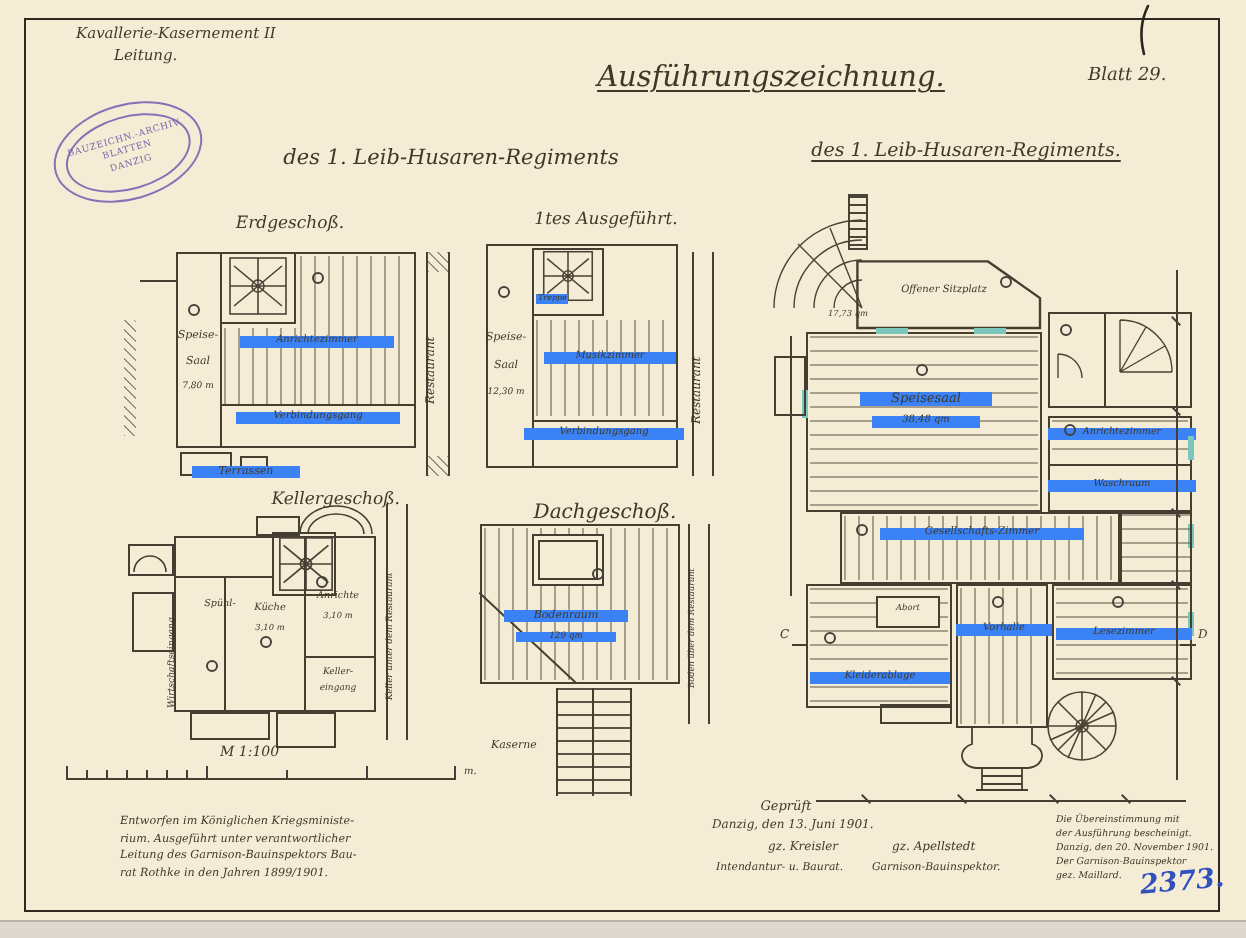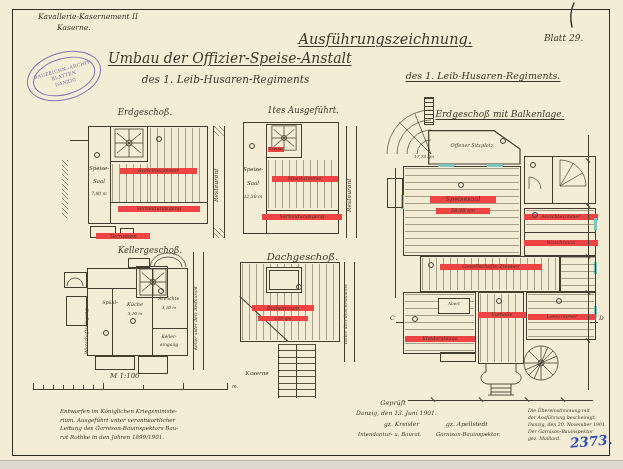--- a/index.html
+++ b/index.html
@@ -3,21 +3,21 @@
 <meta charset="utf-8">
 <style>
   html,body{margin:0;padding:0;}
   body{width:623px;height:469px;position:relative;overflow:hidden;background:#fbfaf5;
        font-family:"DejaVu Serif", serif;}
   #sheet{position:absolute;left:0;top:0;width:623px;height:461px;background:#f4ecd4;}
   .frame{position:absolute;left:12px;top:9px;width:596px;height:445px;border:1.6px solid #2e2a22;}
   .t{position:absolute;font-style:italic;color:#3e382a;white-space:nowrap;line-height:1.15;}
   .tc{text-align:center;}
   .u{text-decoration:underline;text-underline-offset:2px;text-decoration-thickness:0.8px;}
-  .lbl{background:#ef4444;padding:0 1px;}
+  .lbl{background:#3b82f6;padding:0 1px;}
   .ln{position:absolute;background:#453f32;}
   .rm{position:absolute;border:1px solid #453f32;box-sizing:border-box;}
   .rm2{border-width:1.5px;}
   .vt{writing-mode:vertical-rl;transform:rotate(180deg);text-align:center;}
   .badge{position:absolute;width:6px;height:6px;border:0.9px solid #45403a;border-radius:50%;box-sizing:border-box;}
   .joists-v{position:absolute;background-image:repeating-linear-gradient(90deg,rgba(74,66,50,.45) 0,rgba(74,66,50,.45) .8px,transparent .8px,transparent 7px);}
   .joists-h{position:absolute;background-image:repeating-linear-gradient(180deg,rgba(74,66,50,.45) 0,rgba(74,66,50,.45) .8px,transparent .8px,transparent 7px);}
   .hatch{position:absolute;background-image:repeating-linear-gradient(45deg,rgba(74,66,50,.55) 0,rgba(74,66,50,.55) .7px,transparent .7px,transparent 3.4px);}
   .ladder{position:absolute;background-image:repeating-linear-gradient(180deg,rgba(64,57,44,.85) 0,rgba(64,57,44,.85) 1px,transparent 1px,transparent 6.5px);border-left:1px solid #453f32;border-right:1px solid #453f32;box-sizing:border-box;}
   .win{position:absolute;background:#7cc7bd;}
@@ -29,31 +29,30 @@
   svg{position:absolute;overflow:visible;}
   .note-line{font-style:italic;color:#3e382a;}
 </style>
 </head>
 <body>
 
 <div id="sheet">
   <div class="frame"></div>
 
   <div class="t" style="left:38px;top:13px;font-size:7.5px;">Kavallerie-Kasernement II</div>
-  <div class="t" style="left:57px;top:24px;font-size:7.5px;">Kaserne.</div>
+  <div class="t" style="left:57px;top:24px;font-size:7.5px;">Leitung.</div>
 
   <div class="stamp">
     <div class="stamp-inner">
       <div>BAUZEICHN.-ARCHIV</div>
       <div>BLATTEN</div>
       <div>DANZIG</div>
     </div>
   </div>
 
-  <div class="t tc u" style="left:108px;top:50px;width:235px;font-size:14px;">Umbau der Offizier-Speise-Anstalt</div>
   <div class="t tc" style="left:118px;top:73px;width:215px;font-size:10.5px;">des 1. Leib-Husaren-Regiments</div>
   <div class="t tc u" style="left:288px;top:31px;width:195px;font-size:14.5px;">Ausführungszeichnung.</div>
   <div class="t tc u" style="left:394px;top:71px;width:178px;font-size:9.5px;">des 1. Leib-Husaren-Regiments.</div>
   <div class="t" style="left:544px;top:33px;font-size:9px;">Blatt 29.</div>
   <svg style="left:565px;top:2px;" width="14" height="26">
       <path d="M9,1 C5,9 5,17 7,25" stroke="#2b2620" stroke-width="1.3" fill="none" stroke-linecap="round"></path>
     </svg>
 
   <div class="t tc" style="left:95px;top:108px;width:100px;font-size:8.5px;">Erdgeschoß.</div>
   <div class="rm rm2" style="left:88px;top:126px;width:120px;height:98px;"></div>
@@ -104,21 +103,21 @@
   <div class="t tc" style="left:240px;top:194px;width:26px;font-size:4.5px;">12,30 m</div>
   <div class="badge" style="left:249px;top:143px;"></div>
   <div class="joists-v" style="left:268px;top:160px;width:70px;height:48px;"></div>
   <div class="ln" style="left:266px;top:210px;width:73px;height:1px;"></div>
   <div class="t tc lbl" style="left:272px;top:176px;width:64px;font-size:5px;">Musikzimmer</div>
   <div class="t tc lbl" style="left:262px;top:214px;width:78px;font-size:5px;">Verbindungsgang</div>
   <div class="ln" style="left:346px;top:126px;width:1px;height:112px;"></div>
   <div class="ln" style="left:356px;top:126px;width:1px;height:112px;"></div>
   <div class="t vt" style="left:346px;top:160px;width:11px;height:70px;font-size:6px;">Restaurant</div>
 
-  <div class="t tc" style="left:100px;top:246px;width:100px;font-size:8.5px;">Kellergeschoß.</div>
+  <div class="t tc" style="left:100px;top:246px;width:100px;font-size:8.5px;text-align:right;">Kellergeschoß.</div>
   <div class="rm rm2" style="left:87px;top:268px;width:101px;height:88px;"></div>
   <svg style="left:148px;top:252px;" width="40" height="16" viewBox="0 0 40 16">
       <path d="M2,15 A18,14 0 0 1 38,15 M6,15 A14,10 0 0 1 34,15" stroke="#453f32" stroke-width="0.8" fill="none"></path>
     </svg>
   <div class="rm" style="left:128px;top:258px;width:22px;height:10px;"></div>
   <div class="rm" style="left:64px;top:272px;width:23px;height:16px;"></div>
   <svg style="left:66px;top:274px;" width="18" height="12" viewBox="0 0 18 12">
       <path d="M1,12 A8,8 0 0 1 17,12" stroke="#453f32" stroke-width="0.8" fill="none"></path>
     </svg>
   <div class="rm" style="left:66px;top:296px;width:21px;height:30px;"></div>
@@ -160,21 +159,20 @@
   <div class="t tc lbl" style="left:252px;top:305px;width:60px;font-size:5.5px;">Bodenraum</div>
   <div class="t tc lbl" style="left:258px;top:316px;width:48px;font-size:4.4px;">129 qm</div>
   <div class="badge" style="left:296px;top:284px;"></div>
   <div class="ln" style="left:344px;top:262px;width:1px;height:100px;"></div>
   <div class="ln" style="left:354px;top:262px;width:1px;height:100px;"></div>
   <div class="t vt" style="left:344px;top:268px;width:11px;height:92px;font-size:4.2px;">Boden über dem Restaurant</div>
   <div class="ladder" style="left:278px;top:344px;width:38px;height:54px;"></div>
   <div class="ln" style="left:296px;top:344px;width:1px;height:54px;"></div>
   <div class="t tc" style="left:236px;top:370px;width:42px;font-size:5.5px;">Kaserne</div>
 
-  <div class="t tc u" style="left:415px;top:109px;width:170px;font-size:9px;">Erdgeschoß mit Balkenlage.</div>
   <svg style="left:385px;top:106px;" width="46" height="48" viewBox="0 0 46 48">
       <g stroke="#4a4336" stroke-width="0.7" fill="none">
         <path d="M46,4 A44,44 0 0 0 2,48 M46,14 A34,34 0 0 0 12,48 M46,24 A24,24 0 0 0 22,48 M46,34 A14,14 0 0 0 32,48 M46,48 L14,16 M46,48 L30,8"></path>
       </g>
     </svg>
   <div style="position:absolute;left:424px;top:97px;width:10px;height:28px;border:1px solid #4a4436;box-sizing:border-box;background-image:repeating-linear-gradient(180deg,#4a4436 0,#4a4436 1.2px,transparent 1.2px,transparent 4px);"></div>
   <svg style="left:428px;top:130px;" width="93" height="35" viewBox="0 0 93 35">
       <polygon points="0.7,0.7 66,0.7 92,19 92,34 0.7,34" stroke="#453f32" stroke-width="1.2" fill="none"></polygon>
     </svg>
   <div class="t tc" style="left:432px;top:143px;width:80px;font-size:5px;">Offener Sitzplatz</div>

